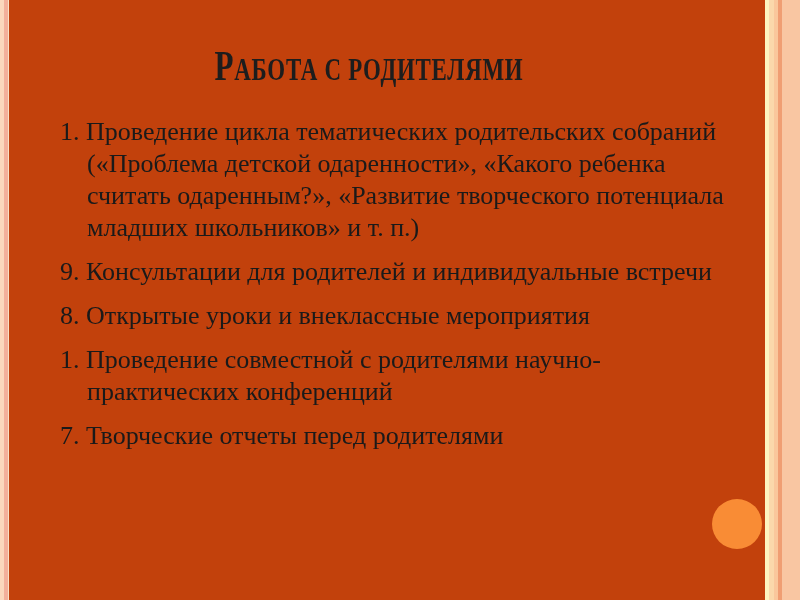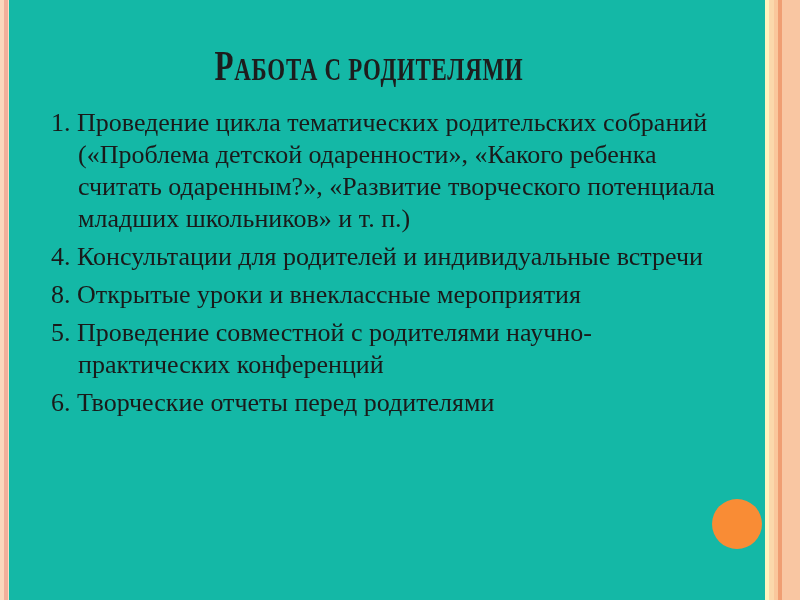--- a/index.html
+++ b/index.html
@@ -4,21 +4,21 @@
 <style>
   html, body {
     margin: 0;
     padding: 0;
     background: #FDF0A2;
   }
   .slide {
     position: relative;
     width: 800px;
     height: 600px;
-    background: #14b8a6;
+    background: #c2410c;
     overflow: hidden;
     font-family: "Liberation Serif", "DejaVu Serif", serif;
   }
   
   .left-bar {
     position: absolute;
     left: 0; top: 0;
     width: 9px; height: 600px;
     background: linear-gradient(to right,
       #FBD7BC 0 44%,
@@ -56,21 +56,21 @@
   .title::first-letter {
     font-size: 42px;
   }
   .body-list {
     position: absolute;
     left: 48px;
     top: 104px;
     width: 692px;
   }
   .item {
-    margin: 3px;
+    margin: 12px;
     padding-left: 27px;
     text-indent: -27px;
     font-size: 26px;
     line-height: 32px;
     color: #1A1A1A;
     white-space: pre-line;
     text-align: left;
   }
   .item + .item {
     margin-top: 6px;
@@ -92,21 +92,21 @@
   <div class="left-bar"></div>
   <div class="right-bar"></div>
 
   <h1 class="title">Работа с родителями</h1>
 
   <div class="body-list">
     <p class="item">1. Проведение цикла тематических родительских собраний
 («Проблема детской одаренности», «Какого ребенка
 считать одаренным?», «Развитие творческого потенциала
 младших школьников» и т. п.)</p>
-    <p class="item">4. Консультации для родителей и индивидуальные встречи</p>
+    <p class="item">9. Консультации для родителей и индивидуальные встречи</p>
     <p class="item">8. Открытые уроки и внеклассные мероприятия</p>
-    <p class="item">5. Проведение совместной с родителями научно-
+    <p class="item">1. Проведение совместной с родителями научно-
 практических конференций</p>
-    <p class="item">6. Творческие отчеты перед родителями</p>
+    <p class="item">7. Творческие отчеты перед родителями</p>
   </div>
 
   <div class="circle"></div>
 </div>
 
 </body></html>

